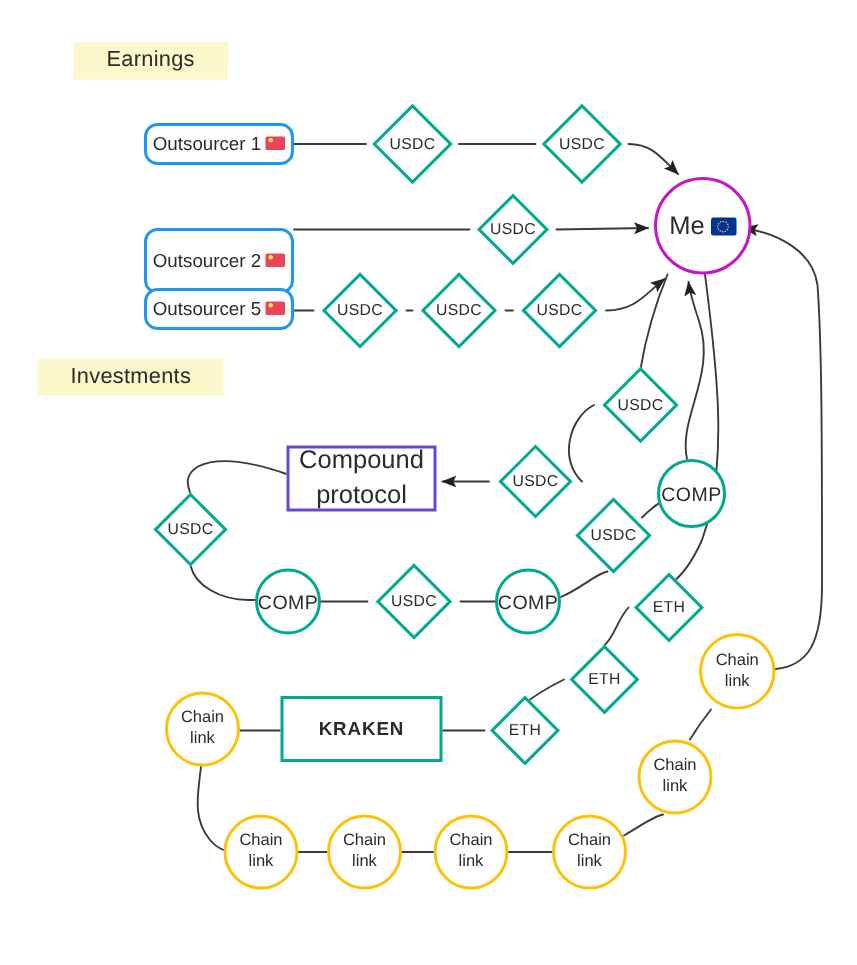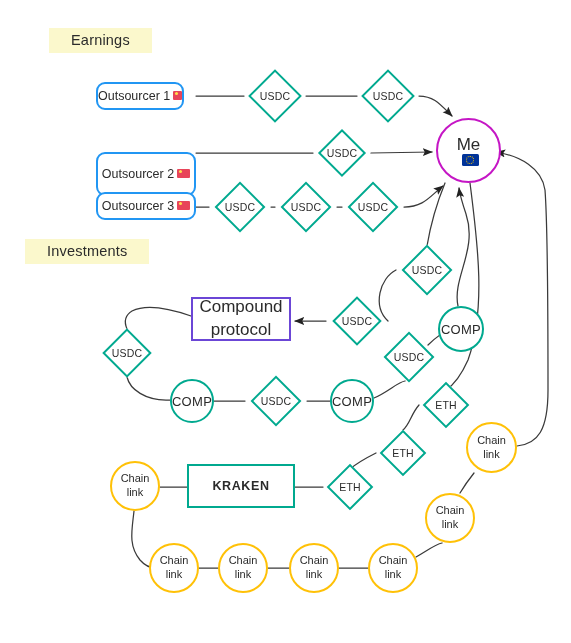--- a/index.html
+++ b/index.html
@@ -56,21 +56,21 @@
   .box-purple {
     border: 2px solid #6b46d6;
     font-size: 17px;
     line-height: 1.35;
   }
   .circle {
     border-radius: 50%;
   }
   .circle-me {
     border: 2.5px solid #c516c5;
-    flex-direction: column;
+    flex-direction: row;
     gap: 1px;
   }
   .circle-me .me-text {
     font-size: 17px;
     color: #2b2b2b;
     line-height: 1;
   }
   .circle-teal {
     border: 2px solid #00a98f;
     font-size: 13px;
@@ -199,30 +199,30 @@
     <path d="M339,568 L368,568"></path>
     <path d="M416,557 C428,550 436,544 442,543"></path>
     <path d="M460,493 C466,483 470,478 474,473"></path>
     <path d="M517,446 C538,444 548,430 548,390 C548,300 548,230 545,190 C542,168 520,156 496,152" marker-end="url(#arrowhead)"></path>
   </g>
 </svg>
 
 <div class="section-label" style="left:25px; top:28px;margin-left:24px;">Earnings</div>
 <div class="section-label" style="left:25px; top:239px;">Investments</div>
 
-<div class="node box-rounded" style="left:96px; top:82px; width:88px; height:28px;">
+<div class="node box-rounded" style="left:96px; top:82px; width:100px; height:28px;">
   <span>Outsourcer 1</span>
     <span class="flag flag-cn"></span>
 </div>
 <div class="node box-rounded" style="left:96px; top:152px; width:100px; height:44px;text-align:right;">
   <span>Outsourcer 2</span>
     <span class="flag flag-cn"></span>
 </div>
 <div class="node box-rounded" style="left:96px; top:192px; width:100px; height:28px;">
-  <span>Outsourcer 3</span>
+  <span>Outsourcer 5</span>
     <span class="flag flag-cn"></span>
 </div>
 
 <div class="diamond-wrap" style="left:244px; top:71px; width:62px; height:50px;">
   <div class="diamond-shape" style="width:38px; height:38px;"></div>
   <div class="diamond-label">USDC</div>
 </div>
 <div class="diamond-wrap" style="left:357px; top:71px; width:62px; height:50px;">
   <div class="diamond-shape" style="width:38px; height:38px;"></div>
   <div class="diamond-label">USDC</div>

